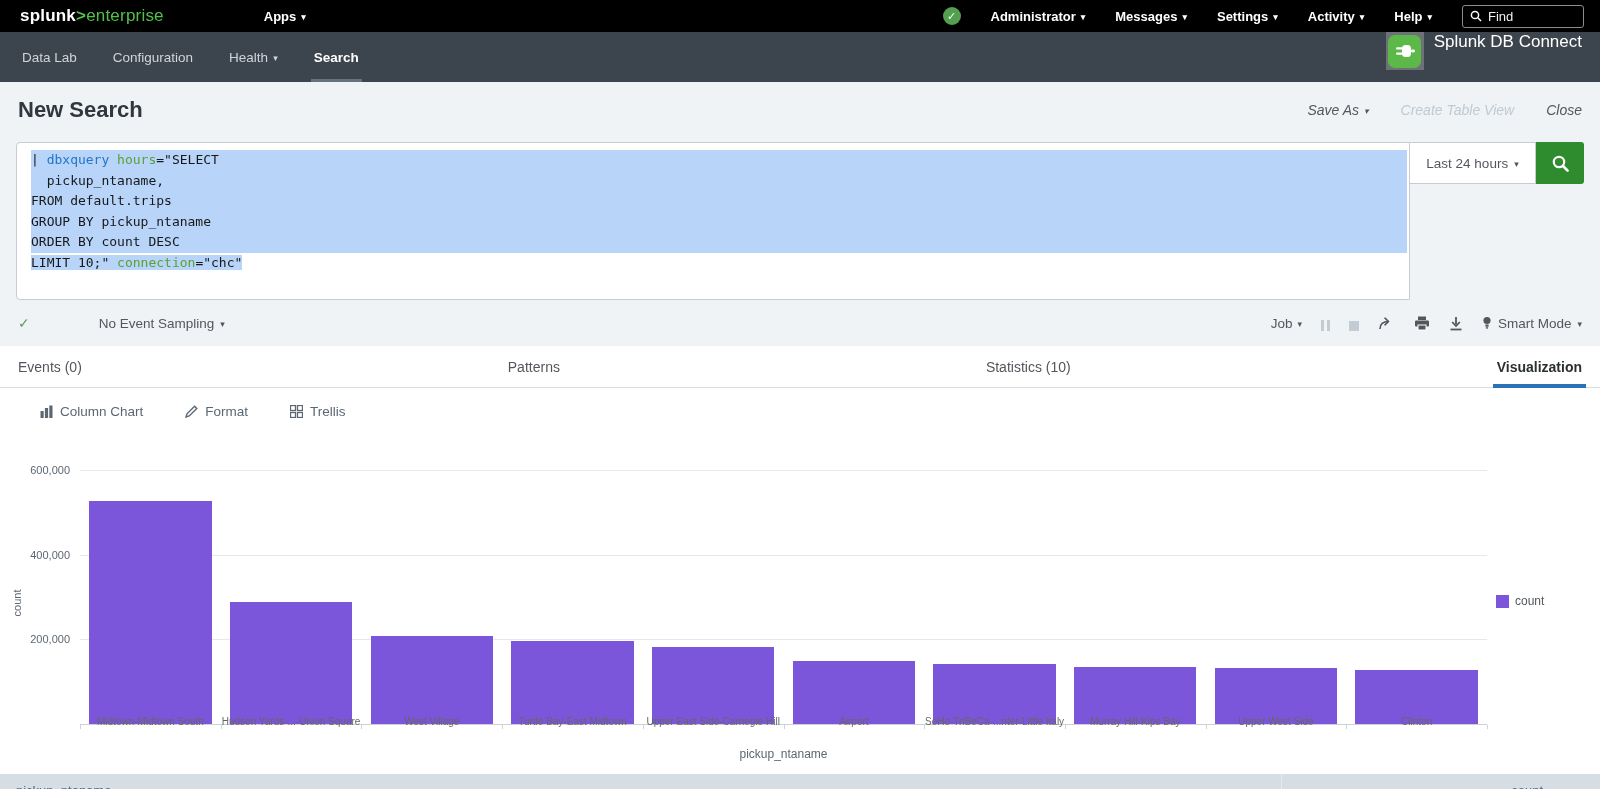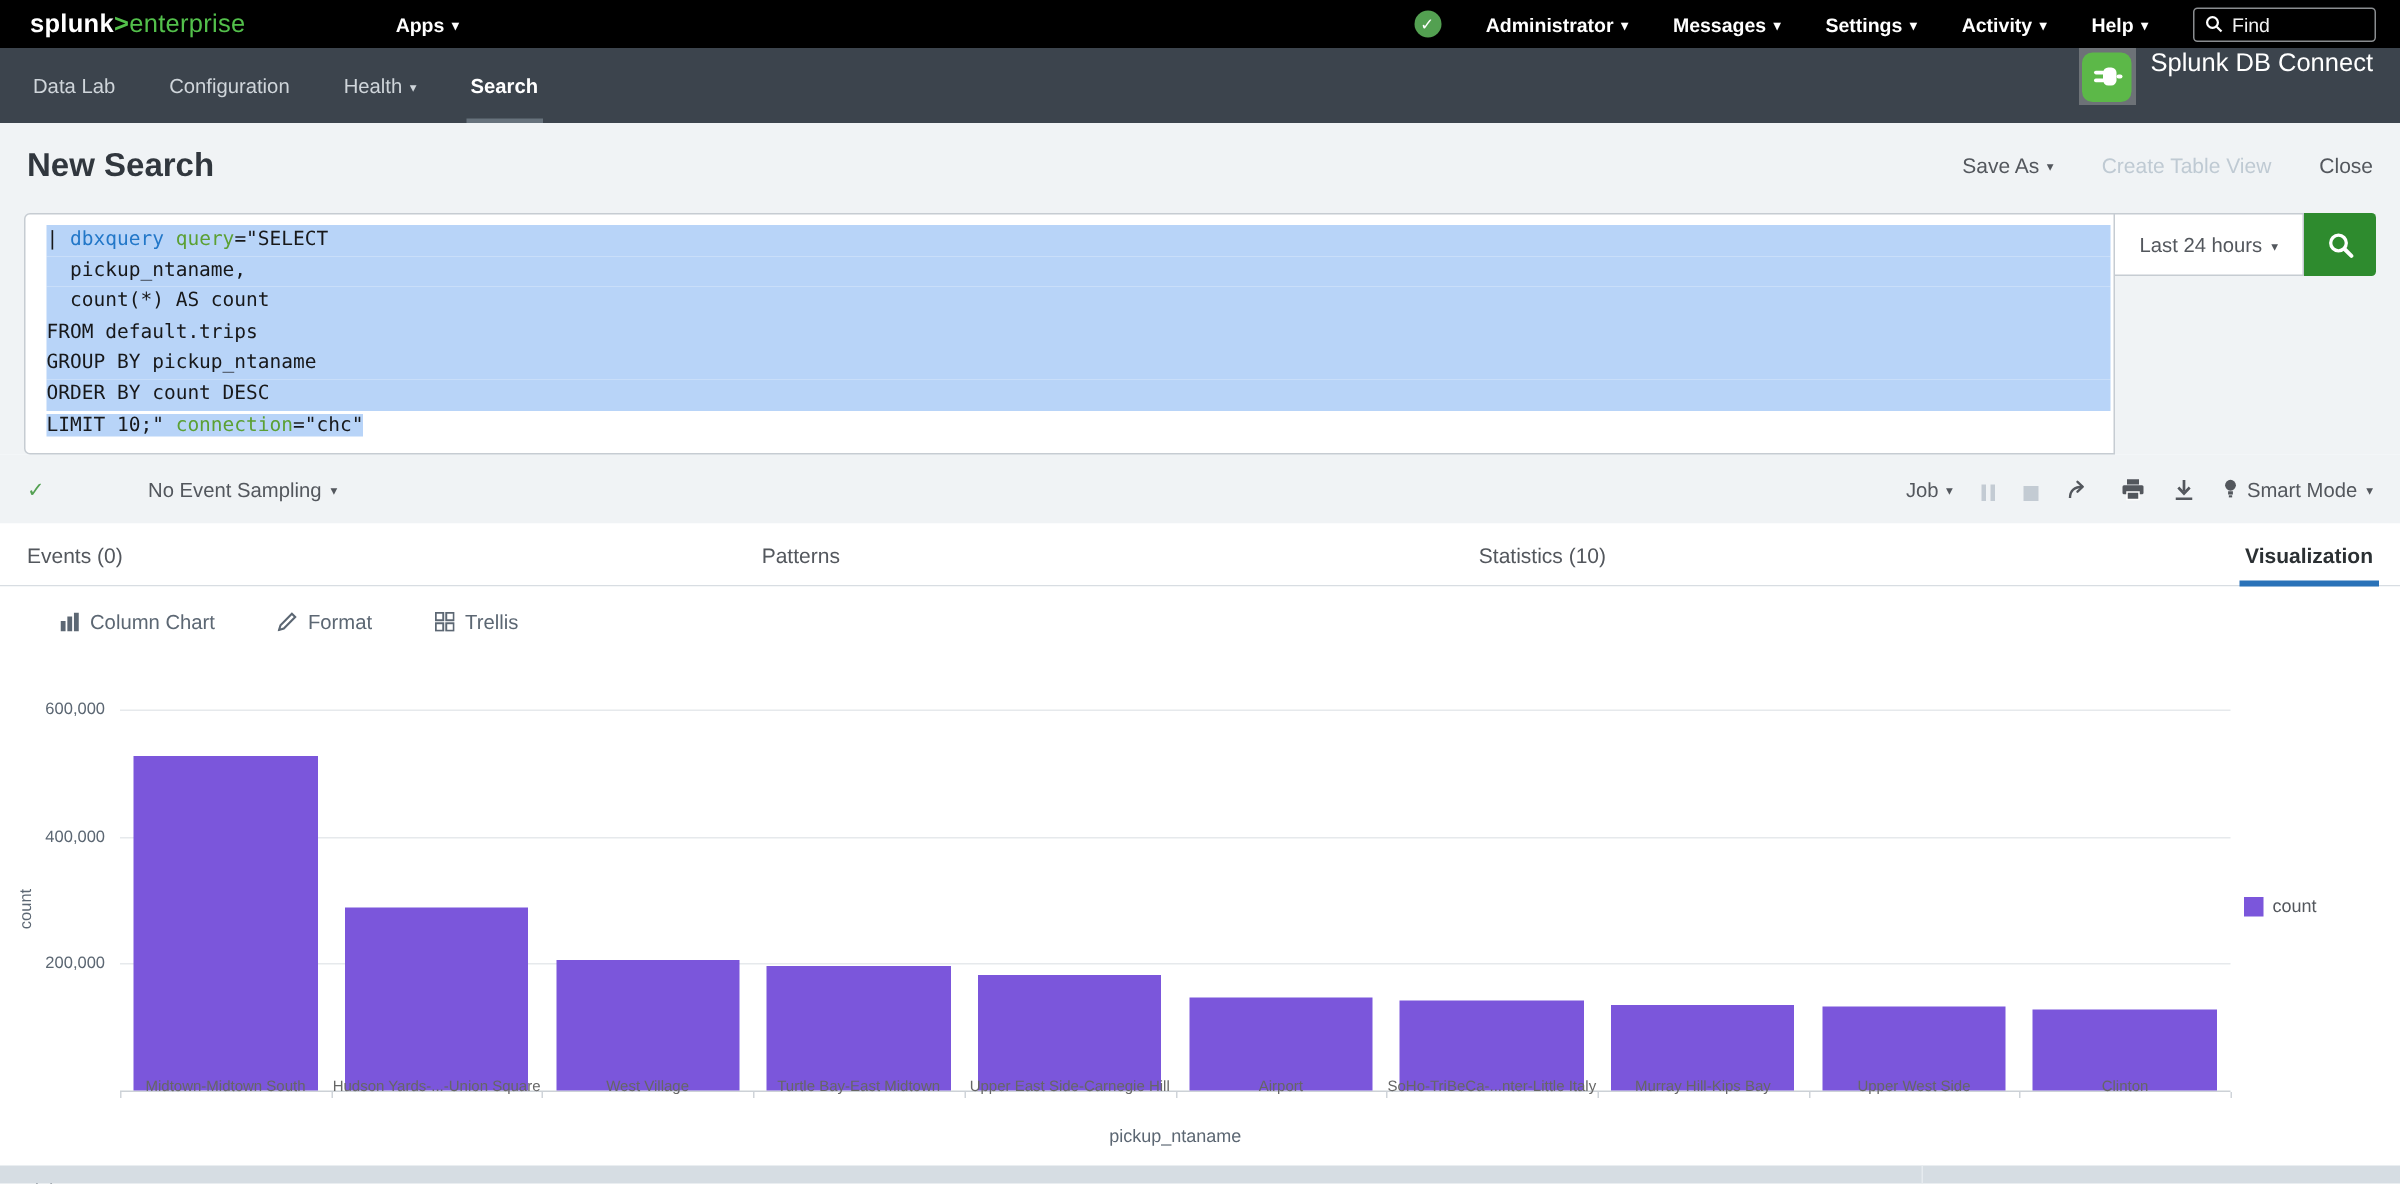--- a/index.html
+++ b/index.html
@@ -28,21 +28,21 @@
   .app-nav-item { position:relative; display:flex; align-items:center; gap:5px; padding:0 18px; font-size:13.5px; color:#cfd5da; cursor:pointer; }
   .app-nav-item.active { color:#fff; font-weight:bold; }
   .app-nav-item.active::after { content:""; position:absolute; left:15px; right:15px; bottom:0; height:3px; background:#67727c; }
   .app-title { margin-left:auto; display:flex; align-items:flex-start; gap:10px; padding-right:14px; }
   .db-tile { width:38px; height:38px; background:#6d7277; display:flex; align-items:center; justify-content:center; }
   .db-plug { width:33px; height:33px; background:#5cb848; border-radius:7px; display:flex; align-items:center; justify-content:center; }
   .app-title-text { color:#fff; font-size:17px; }
   
   .page-head { height:56px; background:#f0f3f5; display:flex; align-items:center; padding:0 18px; }
   .page-title { font-size:22px; font-weight:bold; color:#31373e; }
-  .head-links { margin-left:auto; display:flex; align-items:center; gap:32px; font-size:14px; color:#53575d; }
+  .head-links { margin-left:auto; display:flex; align-items:center; gap:32px; font-size:14px; color:#53575d;font-style:italic; }
   .head-link { display:flex; align-items:center; gap:5px; cursor:pointer; }
   .head-link.disabled { color:#bfcad3; cursor:default; }
   
   .search-row { background:#f0f3f5; padding:4px 16px 0 16px; display:flex; align-items:flex-start; }
   .query-box { flex:1; background:#fff; border:1px solid #c6ccd2; border-radius:4px 0 0 4px; min-height:158px; padding:7px 2px 8px 14px; font-family:"DejaVu Sans Mono", monospace; font-size:13px; }
   .qline { white-space:pre; line-height:20.6px; }
   .qline.sel-full { background:#b8d4f8; }
   .sel-inline { background:#b8d4f8; }
   .tok-plain { color:#17181a; }
   .tok-cmd { color:#2277c8; }
@@ -175,23 +175,22 @@
       <span>Create Table View</span>
     </div>
     <div class="head-link">
       <span>Close</span>
     </div>
   </div>
 </div>
 
 <div class="search-row">
   <div class="query-box">
-      <div class="qline sel-full"><span class="tok-plain">| </span><span class="tok-cmd">dbxquery</span><span class="tok-plain"> </span><span class="tok-arg">query</span><span class="tok-plain">="SELECT</span></div>
+      <div class="qline sel-full"><span class="tok-plain">| </span><span class="tok-cmd">dbxquery</span><span class="tok-plain"> </span><span class="tok-arg">hours</span><span class="tok-plain">="SELECT</span></div>
       <div class="qline sel-full"><span class="tok-plain">  pickup_ntaname,</span></div>
-      <div class="qline sel-full"><span class="tok-plain">  count(*) AS count</span></div>
       <div class="qline sel-full"><span class="tok-plain">FROM default.trips</span></div>
       <div class="qline sel-full"><span class="tok-plain">GROUP BY pickup_ntaname</span></div>
       <div class="qline sel-full"><span class="tok-plain">ORDER BY count DESC</span></div>
       <div class="qline"><span class="sel-inline"><span class="tok-plain">LIMIT 10;" </span><span class="tok-arg">connection</span><span class="tok-plain">="chc"</span></span></div>
     </div>
   <div class="time-btn">
     <span>Last 24 hours</span>
     <span class="caret">▾</span>
   </div>
   <button class="go-btn">

